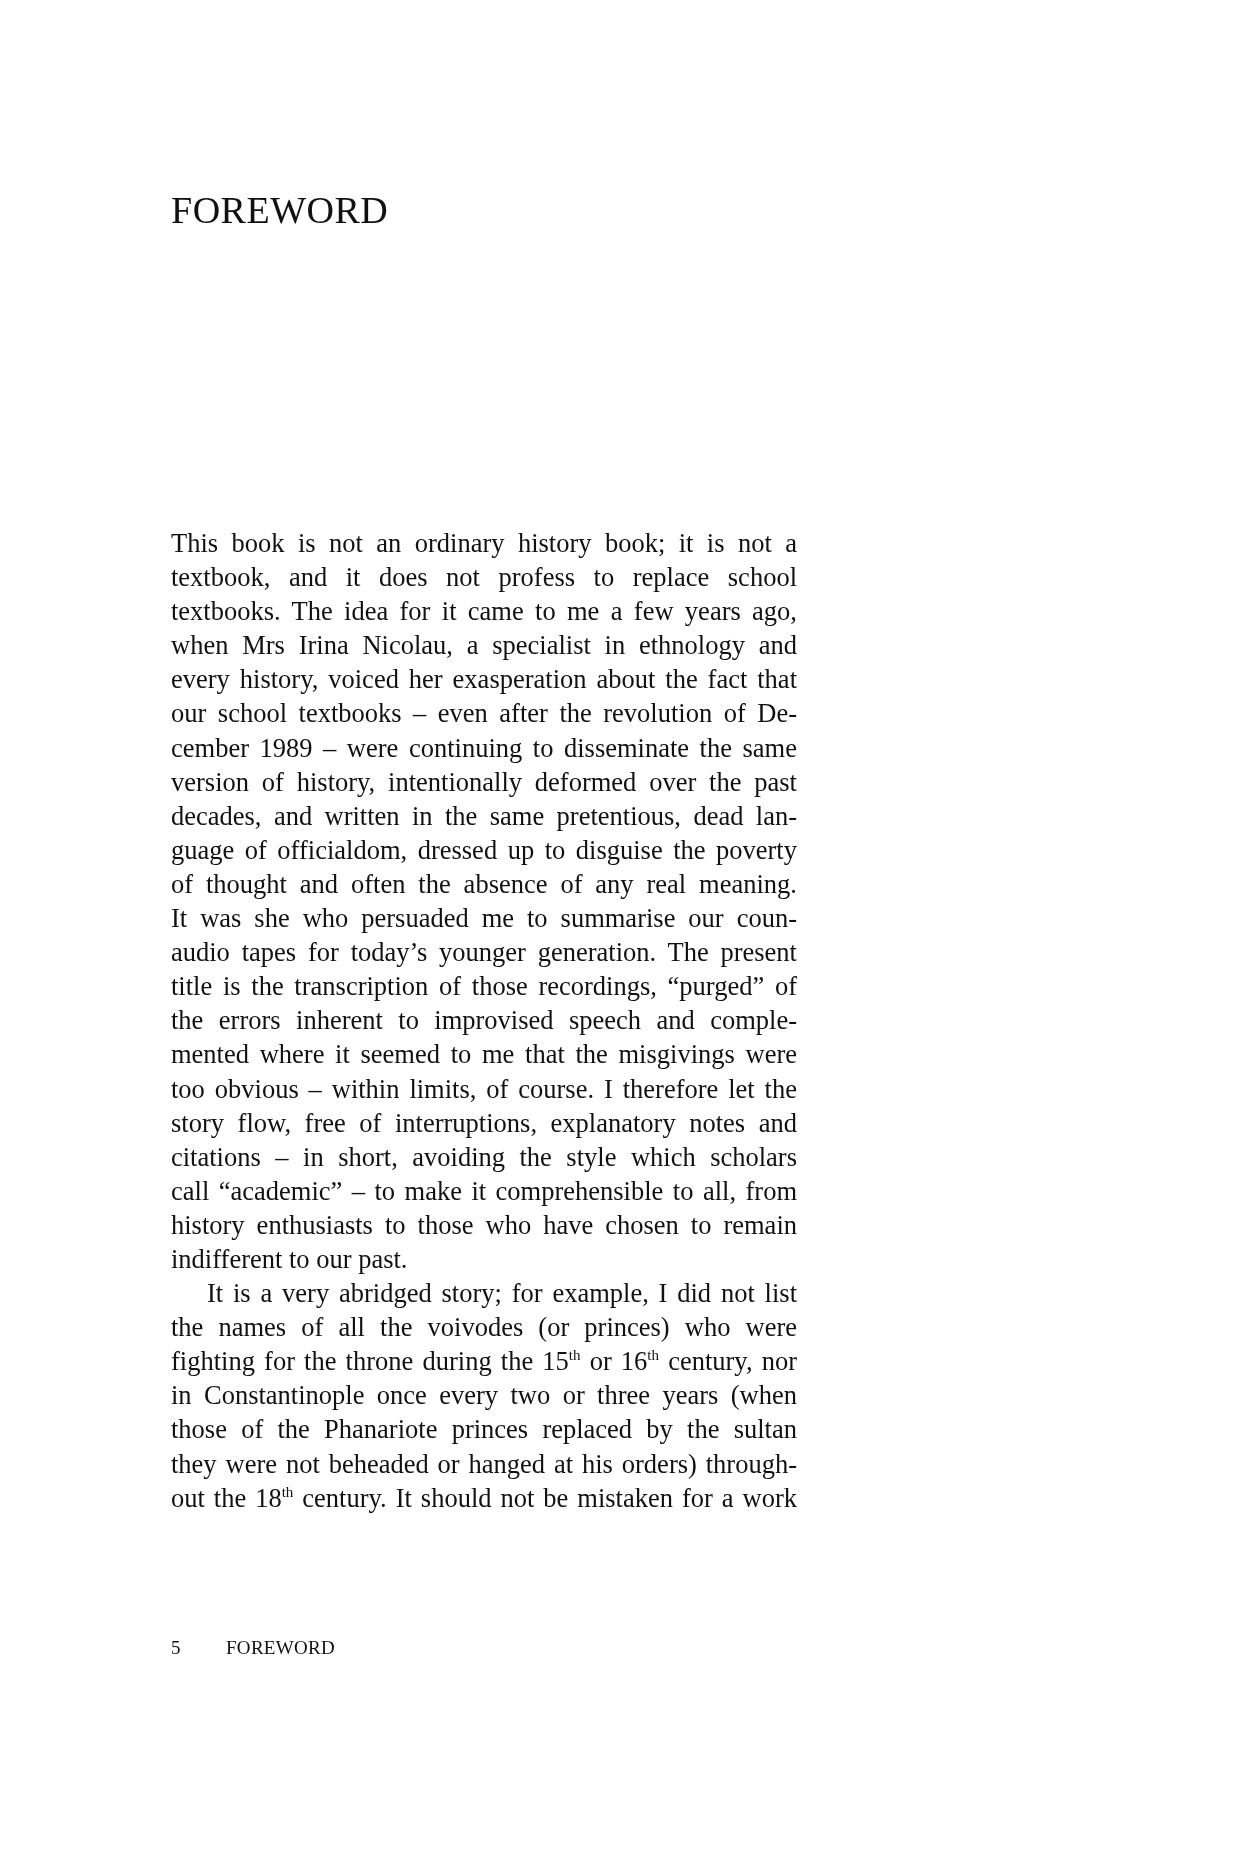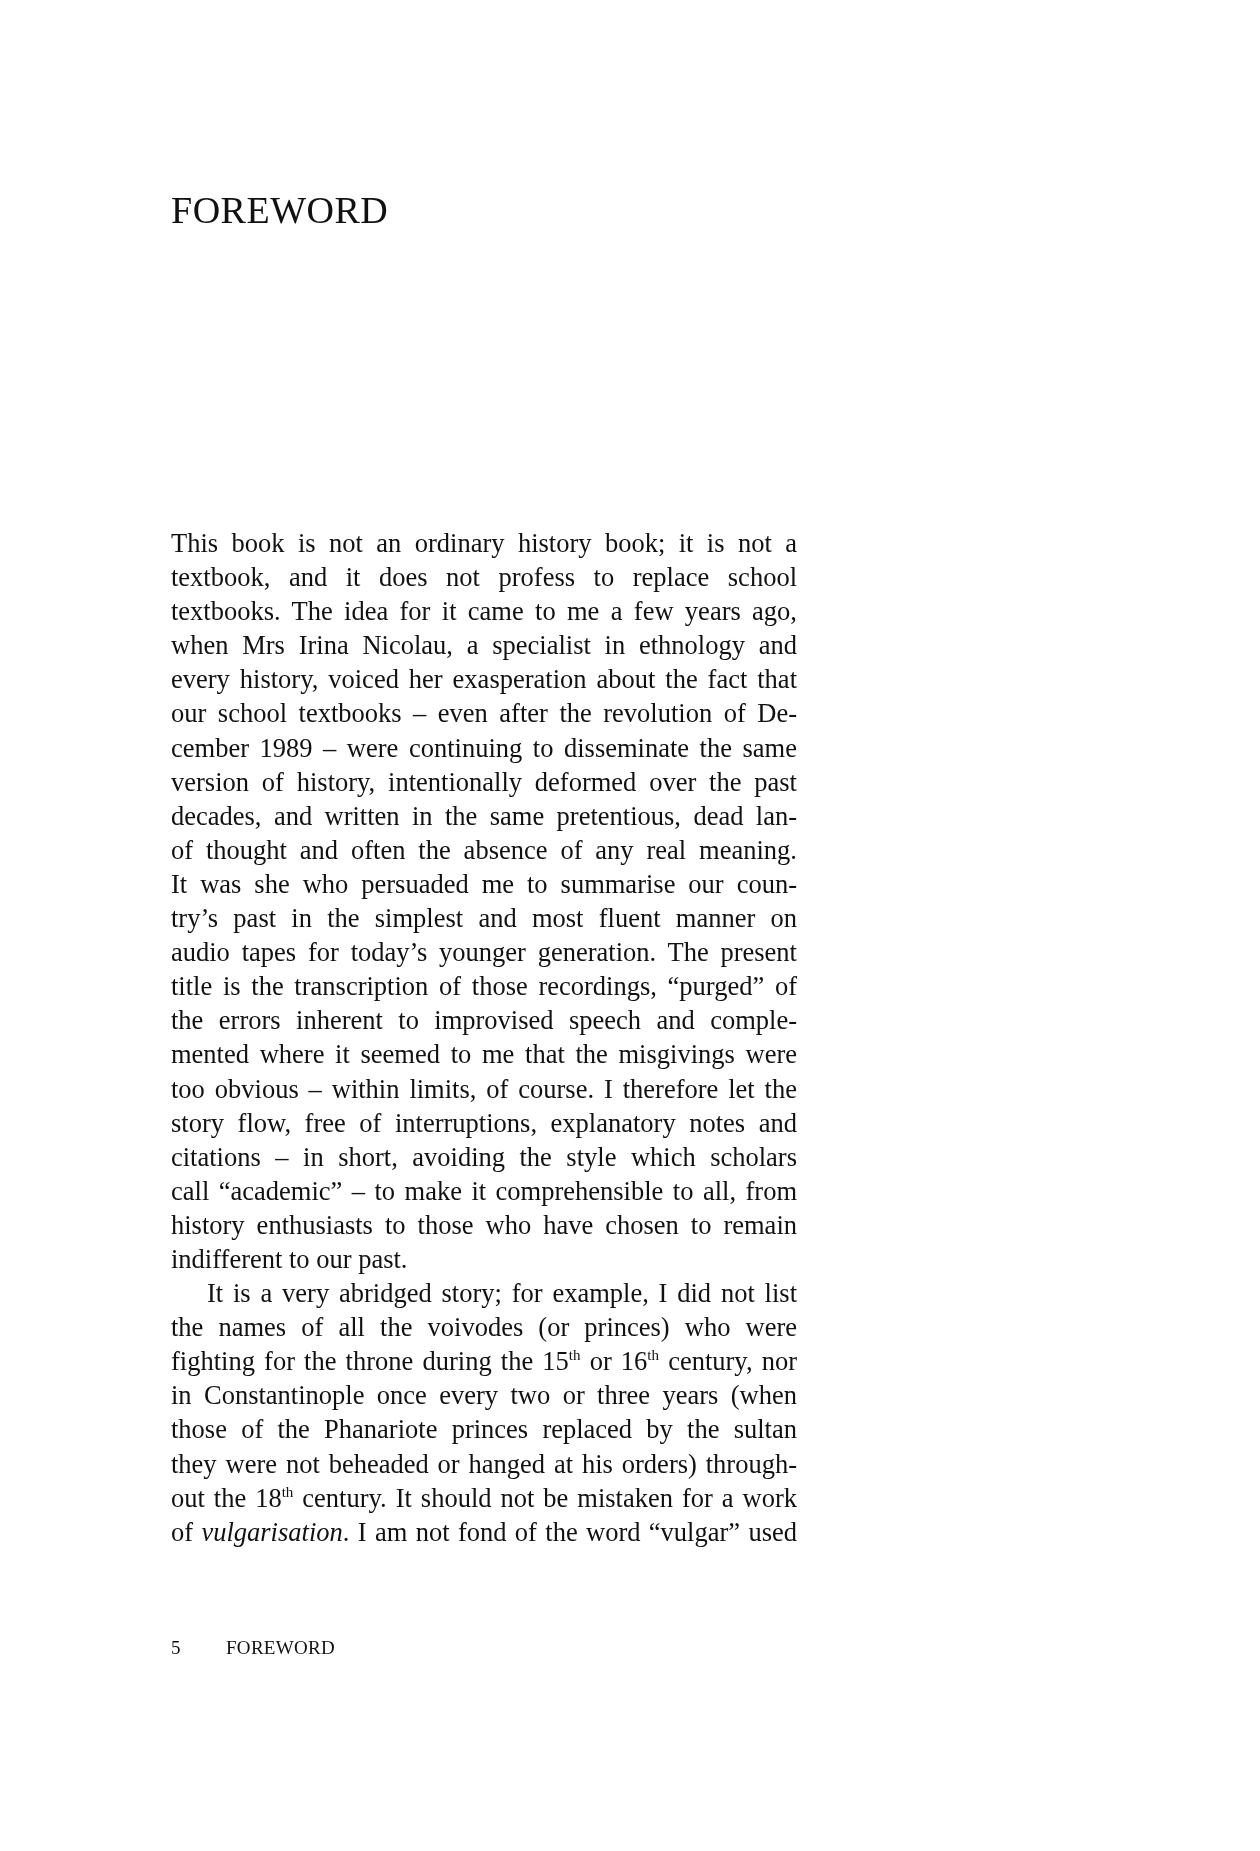--- a/index.html
+++ b/index.html
@@ -88,40 +88,39 @@
 
     <span class="line">This book is not an ordinary history book; it is not a</span>
     <span class="line">textbook, and it does not profess to replace school</span>
     <span class="line">textbooks. The idea for it came to me a few years ago,</span>
     <span class="line">when Mrs Irina Nicolau, a specialist in ethnology and</span>
     <span class="line">every history, voiced her exasperation about the fact that</span>
     <span class="line">our school textbooks – even after the revolution of De-</span>
     <span class="line">cember 1989 – were continuing to disseminate the same</span>
     <span class="line">version of history, intentionally deformed over the past</span>
     <span class="line">decades, and written in the same pretentious, dead lan-</span>
+    <span class="line">guage of officialdom, dressed up to disguise the poverty</span>
     <span class="line">of thought and often the absence of any real meaning.</span>
     <span class="line">It was she who persuaded me to summarise our coun-</span>
-    <span class="line">try’s past in the simplest and most fluent manner on</span>
     <span class="line">audio tapes for today’s younger generation. The present</span>
     <span class="line">title is the transcription of those recordings, “purged” of</span>
     <span class="line">the errors inherent to improvised speech and comple-</span>
     <span class="line">mented where it seemed to me that the misgivings were</span>
     <span class="line">too obvious – within limits, of course. I therefore let the</span>
     <span class="line">story flow, free of interruptions, explanatory notes and</span>
     <span class="line">citations – in short, avoiding the style which scholars</span>
     <span class="line">call “academic” – to make it comprehensible to all, from</span>
     <span class="line">history enthusiasts to those who have chosen to remain</span>
     <span class="line last">indifferent to our past.</span>
 
     <span class="line indent">It is a very abridged story; for example, I did not list</span>
     <span class="line">the names of all the voivodes (or princes) who were</span>
     <span class="line"><span>fighting for the throne during the 15</span><sup>th</sup><span> or 16</span><sup>th</sup><span> century, nor</span></span>
     <span class="line">in Constantinople once every two or three years (when</span>
     <span class="line">those of the Phanariote princes replaced by the sultan</span>
     <span class="line">they were not beheaded or hanged at his orders) through-</span>
     <span class="line"><span>out the 18</span><sup>th</sup><span> century. It should not be mistaken for a work</span></span>
-    <span class="line"><span>of </span><em>vulgarisation</em><span>. I am not fond of the word “vulgar” used</span></span>
   </div>
 
   <div class="footer">
     <span class="page-num">5</span><span class="running-head">FOREWORD</span>
   </div>
 </div>
 
 </body></html>

